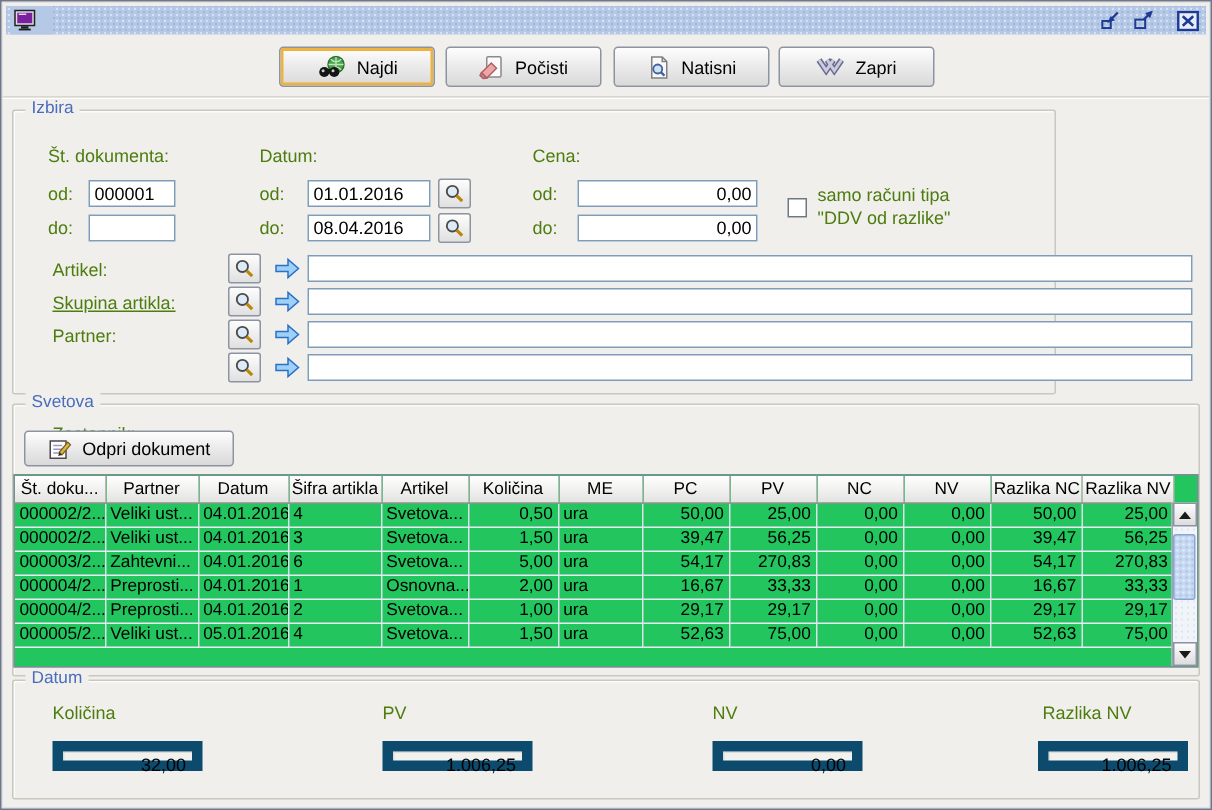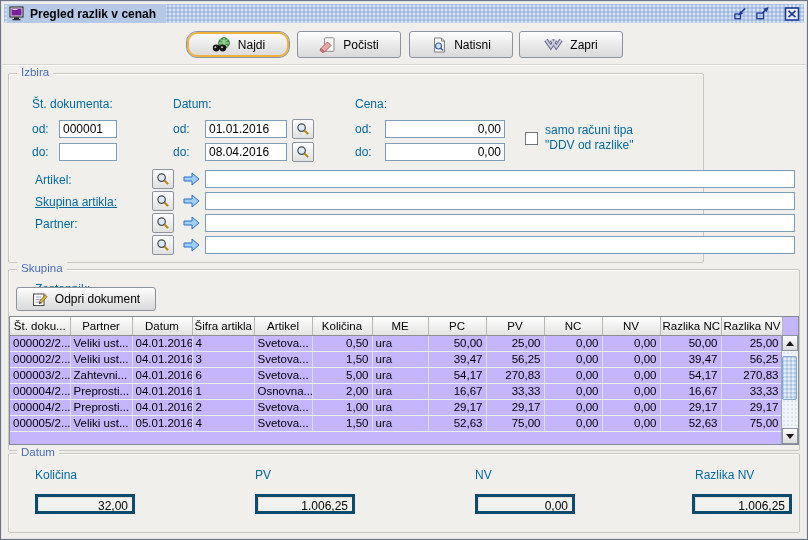--- a/index.html
+++ b/index.html
@@ -31,32 +31,32 @@
     display:flex; align-items:center; justify-content:center; gap:7px;
     background:linear-gradient(#fefefe,#ececec 45%,#d9d9d9);
     border:1px solid #8c94a2; border-radius:3px; font-size:12px; color:#000;
   }
   .btn.default { box-shadow: inset 0 0 0 2px #eeb23d; }
   
   .group { position:absolute; border:1px solid #c9c8be; border-radius:2px;
            box-shadow: inset 1px 1px 0 rgba(255,255,255,.8); }
   .group-label { position:absolute; top:-8px; left:8px; background:#f0efeb;
                  padding:0 4px; color:#4a6cbd; font-size:11.5px; }
-  .lbl { position:absolute; font-size:12px; color:#0369a1; white-space:nowrap; }
+  .lbl { position:absolute; font-size:12px; color:#4d7c0f; white-space:nowrap; }
   .inp { position:absolute; height:18px; border:1px solid #7f9db9; background:#fff;
          font:12px "Liberation Sans",sans-serif; padding:0 3px; color:#000; }
   .inp.num { text-align:right; }
   .mini-btn { position:absolute; width:22px; height:20px;
     background:linear-gradient(#fdfdfd,#e0e0e0); border:1px solid #8c94a2; border-radius:2px;
     display:flex; align-items:center; justify-content:center; }
   .arrow-ico { position:absolute; width:18px; height:16px; }
   .checkbox { position:absolute; width:13px; height:13px; background:#fff; border:1px solid #6f7780; }
   
   .table-wrap { position:absolute; left:0; top:46px; right:0; height:129px;
-                border:1px solid #828a98; background:#c4b5fd; overflow:hidden; }
+                border:1px solid #828a98; background:#22c55e; overflow:hidden; }
   table { border-collapse:collapse; table-layout:fixed; width:772px; }
   th { height:18px; font-size:11.5px; font-weight:normal; color:#000; text-align:center;
        background:linear-gradient(#ffffff,#e3e3e1); border-right:1px solid #b8b8b4;
        border-bottom:1px solid #8f8f8b; overflow:hidden; white-space:nowrap; padding:0 2px; }
   td { height:16px; font-size:11.5px; color:#000; white-space:nowrap; overflow:hidden;
        border-right:1px solid #d9e0ea; border-bottom:1px solid #eaeef4; padding:0 3px; }
   td:nth-child(6), td:nth-child(8), td:nth-child(9), td:nth-child(10),
   td:nth-child(11), td:nth-child(12), td:nth-child(13) { text-align:right; }
   
   .vscroll { position:absolute; top:18px; right:0; bottom:0; width:17px;
@@ -71,41 +71,40 @@
   .tri-up { width:0; height:0; border-left:4px solid transparent; border-right:4px solid transparent; border-bottom:5px solid #1a1a1a; }
   .tri-down { width:0; height:0; border-left:4px solid transparent; border-right:4px solid transparent; border-top:5px solid #1a1a1a; }
   .sb-thumb { position:absolute; left:0; right:1px; top:21px; height:44px;
     background-color:#c6d7f1;
     background-image:radial-gradient(#e6eefa 25%, transparent 26%),
                      radial-gradient(#a9c2e4 25%, transparent 26%);
     background-size:4px 4px; background-position:0 0,2px 2px;
     border:1px solid #87a6d2; border-radius:2px; }
   
   .total-box { position:absolute; width:100px; height:20px; background:#f1f1ee;
-    border:3px solid #0c4a6e; box-shadow: inset 1px 1px 0 #dcdcd8;
+    border:7px solid #0c4a6e; box-shadow: inset 1px 1px 0 #dcdcd8;
     font-size:12px; text-align:right; line-height:18px; padding:0 4px; color:#000; }
   svg { display:block; }
 </style>
 </head>
 <body>
 
 <div class="window">
 
   <div class="titlebar">
     <div class="solid">
       <span>
         <svg width="16" height="15" viewBox="0 0 16 15">
           <rect x="1" y="1" width="13" height="10" fill="#dcdcdc" stroke="#202020"></rect>
           <rect x="2.5" y="2.5" width="10" height="7" fill="#7a1fa0"></rect>
           <path d="M3.5 3.5 h5" stroke="#e9d8f2" stroke-width="1"></path>
           <rect x="5" y="11.5" width="5" height="1.6" fill="#202020"></rect>
           <rect x="3.5" y="13.1" width="8" height="1.2" fill="#202020"></rect>
         </svg>
       </span>
-      <span class="title-text">Pregled razlik v cenah</span>
     </div>
     <div class="win-controls">
       <span class="win-btn">
         <svg width="15" height="14" viewBox="0 0 16 14">
           <rect x="2" y="7" width="6" height="5" fill="none" stroke="#1f3a93" stroke-width="1.4"></rect>
           <line x1="13" y1="1" x2="8" y2="6" stroke="#1f3a93" stroke-width="1.6"></line>
           <polygon points="5.5,8.5 11,6.5 8,3.5" fill="#1f3a93"></polygon>
         </svg>
       </span>
       <span class="win-btn">
@@ -119,21 +118,21 @@
         <svg width="16" height="14" viewBox="0 0 16 14">
           <rect x="1.5" y="1" width="13" height="12" fill="#e8eef8" stroke="#1f3a93" stroke-width="1.6"></rect>
           <line x1="4.5" y1="3.8" x2="11.5" y2="10.2" stroke="#1f3a93" stroke-width="1.7"></line>
           <line x1="11.5" y1="3.8" x2="4.5" y2="10.2" stroke="#1f3a93" stroke-width="1.7"></line>
         </svg>
       </span>
     </div>
   </div>
 
   <div class="toolbar">
-    <button class="btn default" style="left:184px;border-radius:11px;">
+    <button class="btn default" style="left:184px;">
       <span>
         <svg width="20" height="16" viewBox="0 0 20 16">
           <circle cx="13" cy="6" r="5.3" fill="#4aa44a" stroke="#2c6e2c"></circle>
           <path d="M8 6 h10 M13 1 v10 M9.5 2.5 q3.5 3.5 7 0 M9.5 9.5 q3.5 -3.5 7 0" stroke="#bfe3bf" stroke-width="0.9" fill="none"></path>
           <circle cx="5.2" cy="11" r="3.4" fill="#151515"></circle>
           <circle cx="11.8" cy="11" r="3.4" fill="#151515"></circle>
           <rect x="5.2" y="9" width="6.6" height="3" fill="#151515"></rect>
           <circle cx="4.4" cy="10.2" r="1" fill="#cfcfcf"></circle>
           <circle cx="11" cy="10.2" r="1" fill="#cfcfcf"></circle>
         </svg>
@@ -274,21 +273,21 @@
     </button>
     <span class="arrow-ico" style="left:174px; top:163px;">
       <svg width="18" height="16" viewBox="0 0 18 16">
           <polygon points="1,6 9,6 9,2 16,8 9,14 9,10 1,10" fill="#9fd0f8" stroke="#2a71c8"></polygon>
         </svg>
     </span>
     <input class="inp" style="left: 196px; top: 162px; width: 590px;" value="">
   </div>
 
   <div class="group" style="left:7px; top:268px; width:792px; height:182px;">
-    <span class="group-label">Skupina</span>
+    <span class="group-label">Svetova</span>
 
     <button class="btn" style="left:7px; top:17px; width:140px; height:24px; position:absolute;">
       <span>
         <svg width="16" height="15" viewBox="0 0 16 15">
           <rect x="1.5" y="2" width="10.5" height="11.5" fill="#ffffff" stroke="#4a4a4a"></rect>
           <path d="M3.5 5 h6 M3.5 7.5 h6 M3.5 10 h4" stroke="#9a9ac2" stroke-width="0.9"></path>
           <polygon points="7.5,9.5 13.2,2.8 15,4.6 9.3,11.3" fill="#d9b44a" stroke="#7a5c16" stroke-width="0.8"></polygon>
           <polygon points="7.5,9.5 9.3,11.3 6.8,12 " fill="#2a2a2a"></polygon>
         </svg>
       </span>

